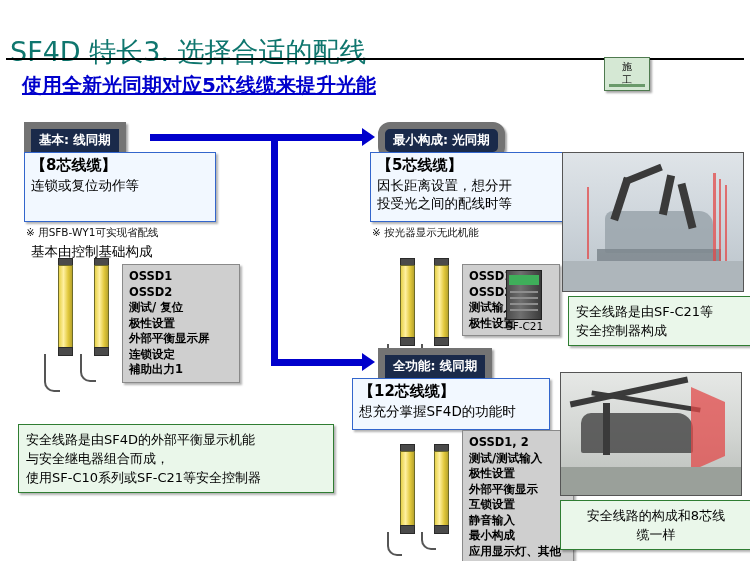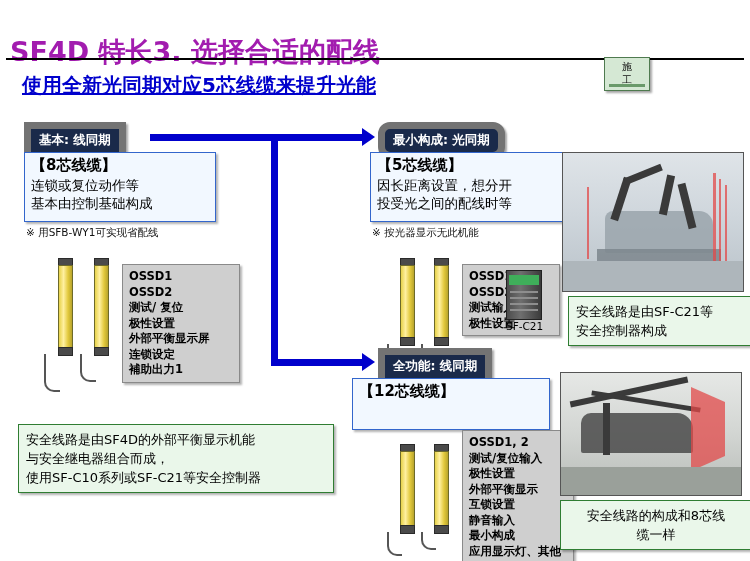--- a/index.html
+++ b/index.html
@@ -12,21 +12,21 @@
   }
   .abs{position:absolute;}
 
   
   #title-bar{
     left:0;top:16px;width:750px;height:40px;
     background:#ffffff;
   }
   #title-text{
     left:10px;top:18px;
-    font-size:27px;font-weight:bold;color:#a21caf;
+    font-size:27px;font-weight:normal;color:#0f766e;
     letter-spacing:0px;
   }
   #title-rule{
     left:6px;top:58px;width:738px;height:2px;background:#000;
   }
 
   
   #subtitle{
     left:22px;top:72px;
     font-size:20px;font-weight:bold;color:#0000cc;
@@ -152,21 +152,21 @@
 <div class="abs blue" style="left:271px;top:134px;width:92px;height:7px;"></div>
 <div class="abs arrow-head" style="left:362px;top:128px;"></div>
 <div class="abs blue" style="left:271px;top:359px;width:92px;height:7px;"></div>
 <div class="abs arrow-head" style="left:362px;top:353px;"></div>
 
 <div class="abs dark-hdr" id="hdr-basic">基本: 线同期</div>
 
 <div class="abs lb-box" id="box-8core">
   <div style="padding:3px 6px 0 6px;" class="lb-title">【8芯线缆】</div>
   <div style="padding:1px 6px 0 6px;" class="lb-line">连锁或复位动作等</div>
-  <div style="padding:0 6px;" class="lb-line">基本由控制基础构成</div>
+  <div style="padding:0 6px;margin-top:48px;" class="lb-line">基本由控制基础构成</div>
 </div>
 <div class="abs note-small" id="note-8">※ 用SFB-WY1可实现省配线</div>
 
 <div class="curtain" style="left:58px;top:258px;">
   <div class="cap" style="left:0;top:0;"></div>
   <div class="bar" style="left:0;top:7px;height:82px;"></div>
   <div class="cap" style="left:0;top:89px;"></div>
   <div class="cable" style="left:-14px;top:96px;width:14px;height:36px;border-bottom-left-radius:10px;"></div>
 </div>
 <div class="curtain" style="left:94px;top:258px;">
@@ -221,38 +221,39 @@
   <div class="ln" style="top:26px;"></div>
   <div class="ln" style="top:32px;"></div>
   <div class="ln" style="top:38px;"></div>
 </div>
 <div class="abs" id="ctrl-label">SF-C21</div>
 
 <div class="abs dark-hdr" id="hdr-full">全功能: 线同期</div>
 
 <div class="abs lb-box" id="box-12core">
   <div style="padding:3px 6px 0 6px;" class="lb-title">【12芯线缆】</div>
+  <div style="padding:1px 6px 0 6px;" class="lb-line">想充分掌握SF4D的功能时</div>
 </div>
 
 <div class="curtain" style="left:400px;top:444px;">
   <div class="cap" style="left:0;top:0;"></div>
   <div class="bar" style="left:0;top:7px;height:74px;"></div>
   <div class="cap" style="left:0;top:81px;"></div>
   <div class="cable" style="left:-13px;top:88px;width:13px;height:22px;border-bottom-left-radius:10px;"></div>
 </div>
 <div class="curtain" style="left:434px;top:444px;">
   <div class="cap" style="left:0;top:0;"></div>
   <div class="bar" style="left:0;top:7px;height:74px;"></div>
   <div class="cap" style="left:0;top:81px;"></div>
   <div class="cable" style="left:-13px;top:88px;width:13px;height:16px;border-bottom-left-radius:10px;"></div>
 </div>
 
 <div class="abs gray-box" id="gray-12">
   <div>OSSD1, 2</div>
-  <div>测试/复位输入</div>
+  <div>测试/测试输入</div>
   <div>极性设置</div>
   <div>外部平衡显示</div>
   <div>互锁设置</div>
   <div>静音输入</div>
   <div>最小构成</div>
   <div>应用显示灯、其他</div>
 </div>
 
 <div class="abs photo" id="photo1">
   <div class="car-body" style="left:42px;top:58px;width:108px;height:42px;border-radius:8px 14px 2px 2px;"></div>

